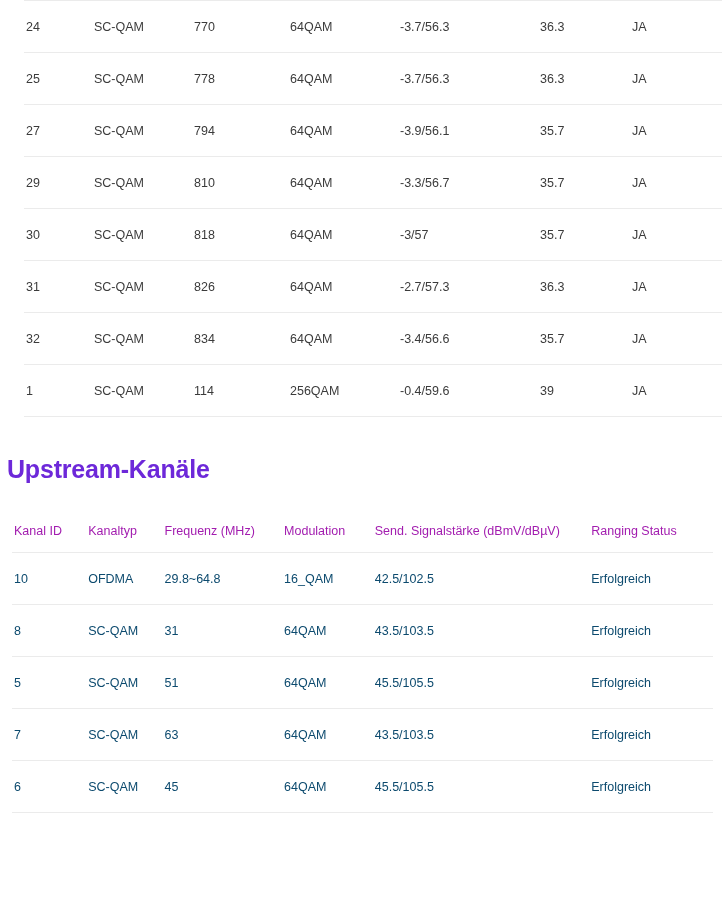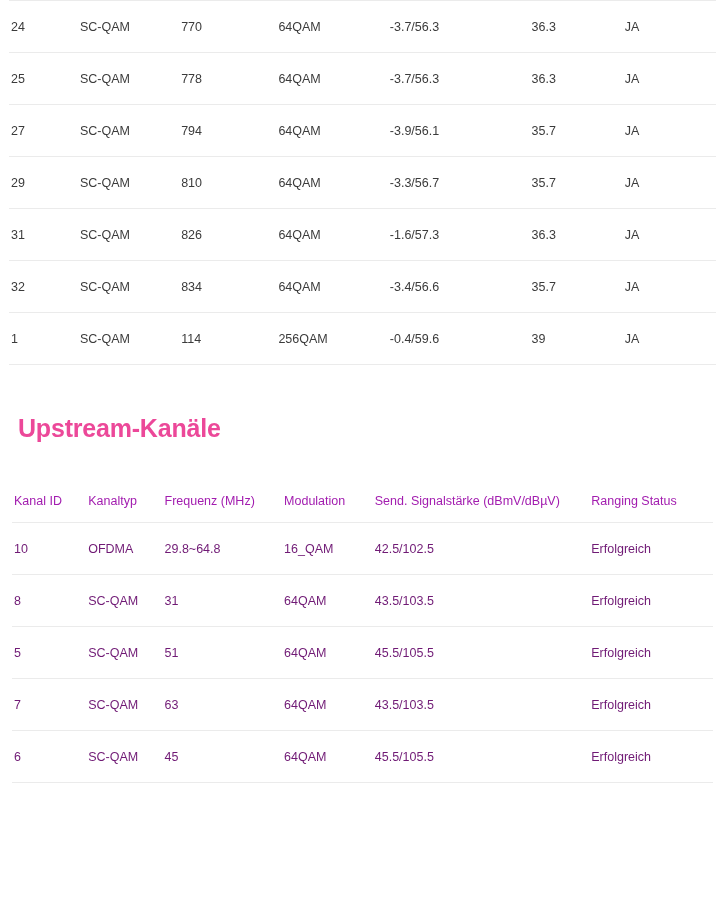--- a/index.html
+++ b/index.html
@@ -32,21 +32,21 @@
   table.ds-table th {
     text-align: left;
     font-weight: normal;
     color: #3a3a3a;
     padding: 0;
     vertical-align: middle;
   }
 
   
   .downstream-wrap {
-    padding: 0 9px;
+    padding: 0 24px;
     box-sizing: border-box;
   }
   table.downstream td {
     height: 51px;
     border-bottom: 1px solid #ebebeb;
     font-size: 12.5px;
     color: #3b3b3b;
     padding-left: 2px;
   }
   table.downstream tr:first-child td {
@@ -56,25 +56,25 @@
   .dc1 { width: 68px; }
   .dc2 { width: 100px; }
   .dc3 { width: 96px; }
   .dc4 { width: 110px; }
   .dc5 { width: 140px; }
   .dc6 { width: 92px; }
   .dc7 { width: 92px; }
 
   
   .section-title {
-    color: #ec4899;
+    color: #6d28d9;
     font-size: 25px;
     font-weight: bold;
     letter-spacing: -0.2px;
-    margin: 14px;
+    margin: 3px;
     padding: 34px 0 0 4px;
     line-height: 1.25;
   }
 
   
   .upstream-wrap {
     padding: 22px 12px 0 12px;
     box-sizing: border-box;
   }
   table.upstream th {
@@ -82,21 +82,21 @@
     font-size: 12.5px;
     color: #a21caf;
     border-bottom: 1px solid #ebebeb;
     padding-left: 2px;
     white-space: nowrap;
   }
   table.upstream td {
     height: 51px;
     border-bottom: 1px solid #ebebeb;
     font-size: 12.5px;
-    color: #701a75;
+    color: #0c4a6e;
     padding-left: 2px;
   }
   .uc1 { width: 72px; }
   .uc2 { width: 74px; }
   .uc3 { width: 116px; }
   .uc4 { width: 88px; }
   .uc5 { width: 210px; }
   .uc6 { width: 120px; }
 </style>
 </head>
@@ -146,25 +146,34 @@
         <tr>
           <td>29</td>
           <td>SC-QAM</td>
           <td>810</td>
           <td>64QAM</td>
           <td>-3.3/56.7</td>
           <td>35.7</td>
           <td>JA</td>
         </tr>
         <tr>
+          <td>30</td>
+          <td>SC-QAM</td>
+          <td>818</td>
+          <td>64QAM</td>
+          <td>-3/57</td>
+          <td>35.7</td>
+          <td>JA</td>
+        </tr>
+        <tr>
           <td>31</td>
           <td>SC-QAM</td>
           <td>826</td>
           <td>64QAM</td>
-          <td>-1.6/57.3</td>
+          <td>-2.7/57.3</td>
           <td>36.3</td>
           <td>JA</td>
         </tr>
         <tr>
           <td>32</td>
           <td>SC-QAM</td>
           <td>834</td>
           <td>64QAM</td>
           <td>-3.4/56.6</td>
           <td>35.7</td>

